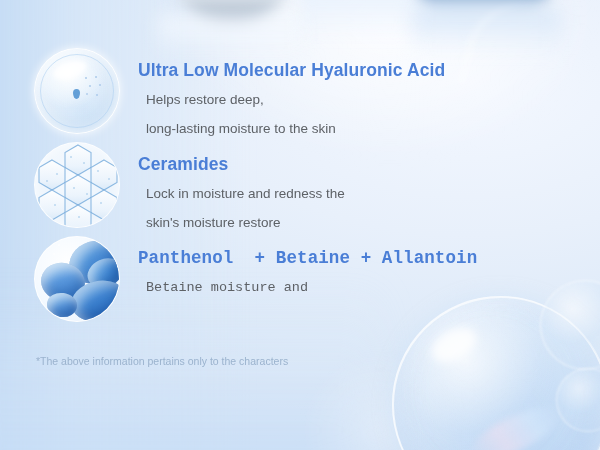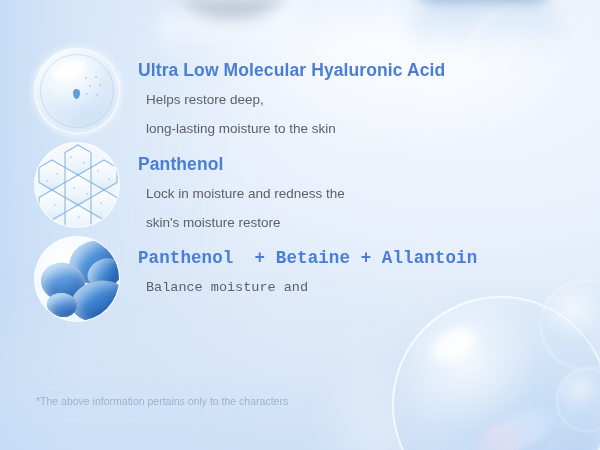--- a/index.html
+++ b/index.html
@@ -312,21 +312,20 @@
     font-size: 13.5px;
     line-height: 21px;
     white-space: pre;
     margin: 8px;
   }
 
   .footnote {
     position: absolute;
     left: 36px;
     top: 352px;
-    margin-top: 40px;
   }
   .footnote-line {
     color: #9bb3ce;
     font-size: 10.5px;
     line-height: 19px;
     white-space: pre;
     margin: 0;
   }
 </style>
 </head>
@@ -402,40 +401,40 @@
               <circle cx="39" cy="45" r="1"></circle>
                 <circle cx="52" cy="51" r="1"></circle>
               <circle cx="20" cy="62" r="1"></circle>
                 <circle cx="66" cy="60" r="1"></circle>
               <circle cx="44" cy="74" r="1"></circle>
             </g>
           </svg>
         </div>
       </div>
       <div class="feature-text">
-        <p class="feature-title">Panthenol</p>
+        <p class="feature-title">Ceramides</p>
         <p class="feature-line">Lock in moisture and redness the</p>
         <p class="feature-line">skin's moisture restore</p>
       </div>
     </div>
 
     <div class="feature feature-3">
       <div class="icon-wrap">
         <div class="icon-circle ic3">
           <div class="cap cap-a"></div>
           <div class="cap cap-e"></div>
           <div class="cap cap-b"></div>
           <div class="cap cap-c"></div>
           <div class="cap cap-d"></div>
           <div class="cap-spark"></div>
         </div>
       </div>
       <div class="feature-text">
         <p class="feature-title">Panthenol  + Betaine + Allantoin</p>
-        <p class="feature-line">Balance moisture and</p>
+        <p class="feature-line">Betaine moisture and</p>
       </div>
     </div>
 
     <div class="footnote">
       <p class="footnote-line">*The above information pertains only to the characters</p>
     </div>
 
   </div>
 </div>
 

